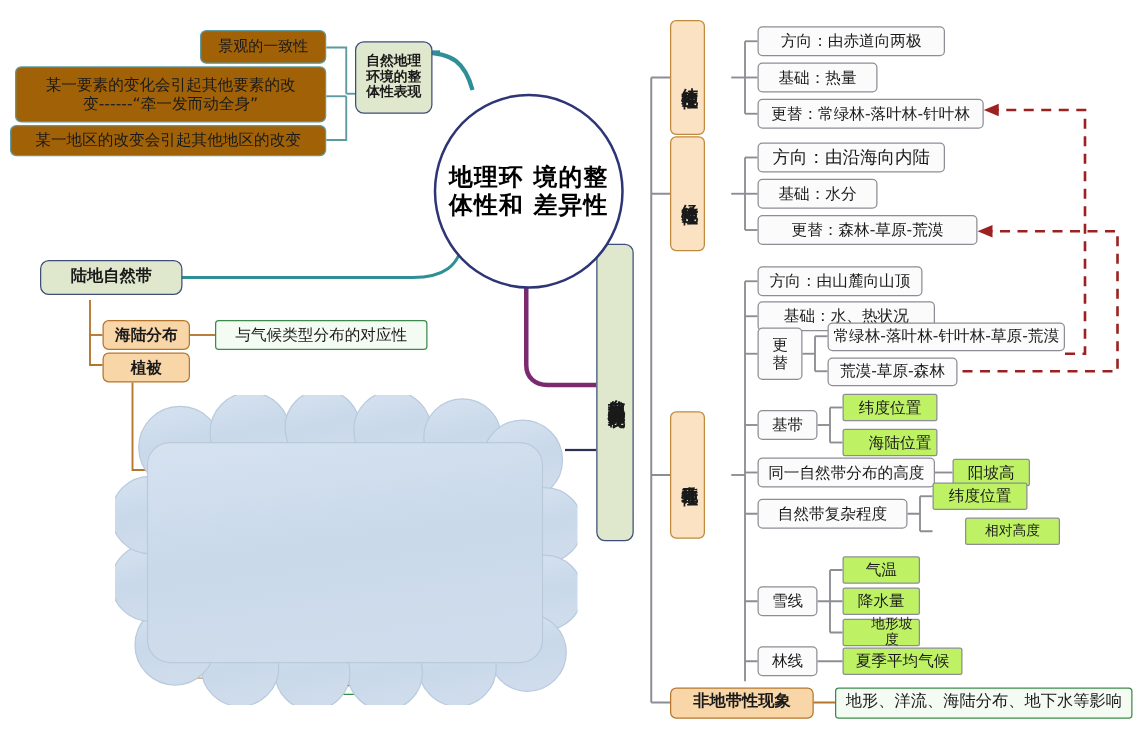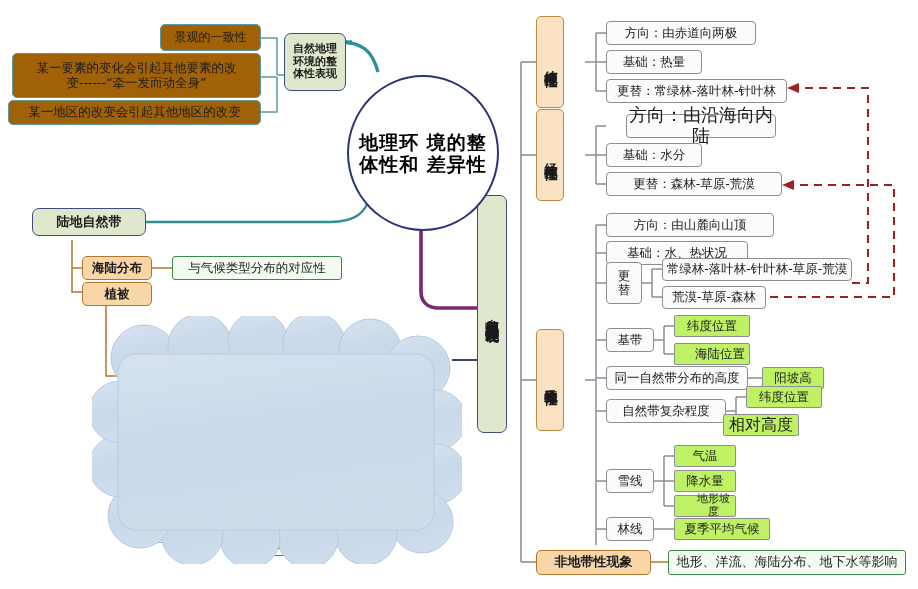--- a/index.html
+++ b/index.html
@@ -290,44 +290,44 @@
   <div class="node sk-green-line-r" style="left:240px;top:533px;width:76px;height:23px;font-size:12.5px;">对土壤改良</div>
 
   <div class="node sk-green-blue vert" style="left:477px;top:195px;width:30px;height:238px;font-size:13.5px;">自然地理环境的差异性表现</div>
 
   <div class="node sk-orange-soft vert" style="left:536px;top:16px;width:28px;height:92px;font-size:13px;">纬度地带性</div>
   <div class="node sk-gray" style="left:606px;top:21px;width:150px;height:24px;font-size:12.5px;">方向：由赤道向两极</div>
   <div class="node sk-gray" style="left:606px;top:50px;width:96px;height:24px;font-size:12.5px;">基础：热量</div>
   <div class="node sk-gray" style="left:606px;top:79px;width:181px;height:24px;font-size:12.5px;">更替：常绿林-落叶林-针叶林</div>
 
   <div class="node sk-orange-soft vert" style="left:536px;top:109px;width:28px;height:92px;font-size:13px;">经度地带性</div>
-  <div class="node sk-gray" style="left:606px;top:114px;width:150px;height:24px;font-size:18px;margin-left:20px;">方向：由沿海向内陆</div>
+  <div class="node sk-gray" style="left:606px;top:114px;width:150px;height:24px;font-size:14px;">方向：由沿海向内陆</div>
   <div class="node sk-gray" style="left:606px;top:143px;width:96px;height:24px;font-size:12.5px;">基础：水分</div>
   <div class="node sk-gray" style="left:606px;top:172px;width:176px;height:24px;font-size:12.5px;">更替：森林-草原-荒漠</div>
 
   <div class="node sk-orange-soft vert" style="left:536px;top:329px;width:28px;height:102px;font-size:13px;">垂直地带性</div>
 
-  <div class="node sk-gray" style="left:606px;top:213px;width:168px;height:24px;font-size:12.5px;">方向：由山麓向山顶</div>
+  <div class="node sk-gray" style="left:606px;top:213px;width:132px;height:24px;font-size:12.5px;">方向：由山麓向山顶</div>
   <div class="node sk-gray" style="left:606px;top:241px;width:142px;height:24px;font-size:12.5px;">基础：水、热状况</div>
 
   <div class="node sk-gray" style="left:606px;top:262px;width:36px;height:42px;font-size:12.5px;">更
 替</div>
   <div class="node sk-gray" style="left:662px;top:258px;width:190px;height:23px;font-size:12.5px;">常绿林-落叶林-针叶林-草原-荒漠</div>
   <div class="node sk-gray" style="left:662px;top:286px;width:104px;height:23px;font-size:12.5px;">荒漠-草原-森林</div>
 
   <div class="node sk-gray" style="left:606px;top:328px;width:48px;height:24px;font-size:12.5px;">基带</div>
   <div class="node sk-gray-sq" style="left:674px;top:315px;width:76px;height:22px;font-size:12.5px;">纬度位置</div>
   <div class="node sk-gray-sq" style="left:674px;top:343px;width:76px;height:22px;font-size:12.5px;padding-left:16px;">海陆位置</div>
 
   <div class="node sk-gray" style="left:606px;top:366px;width:142px;height:24px;font-size:12.5px;">同一自然带分布的高度</div>
   <div class="node sk-gray-sq" style="left:762px;top:367px;width:62px;height:22px;font-size:12.5px;">阳坡高</div>
 
   <div class="node sk-gray" style="left:606px;top:399px;width:120px;height:24px;font-size:12.5px;">自然带复杂程度</div>
   <div class="node sk-gray-sq" style="left:746px;top:386px;width:76px;height:22px;font-size:12.5px;">纬度位置</div>
-  <div class="node sk-gray-sq" style="left:723px;top:414px;width:76px;height:22px;font-size:16px;">相对高度</div>
+  <div class="node sk-gray-sq" style="left:772px;top:414px;width:76px;height:22px;font-size:11px;">相对高度</div>
 
   <div class="node sk-gray" style="left:606px;top:469px;width:48px;height:24px;font-size:12.5px;">雪线</div>
   <div class="node sk-gray-sq" style="left:674px;top:445px;width:62px;height:22px;font-size:12.5px;">气温</div>
   <div class="node sk-gray-sq" style="left:674px;top:470px;width:62px;height:22px;font-size:12.5px;">降水量</div>
   <div class="node sk-gray-sq" style="left:674px;top:495px;width:62px;height:22px;font-size:11px;padding-left:17px;">地形坡度</div>
 
   <div class="node sk-gray" style="left:606px;top:517px;width:48px;height:24px;font-size:12.5px;">林线</div>
   <div class="node sk-gray-sq" style="left:674px;top:518px;width:96px;height:22px;font-size:12.5px;">夏季平均气候</div>
 
   <div class="node sk-orange" style="left:536px;top:550px;width:115px;height:25px;font-size:13px;">非地带性现象</div>

